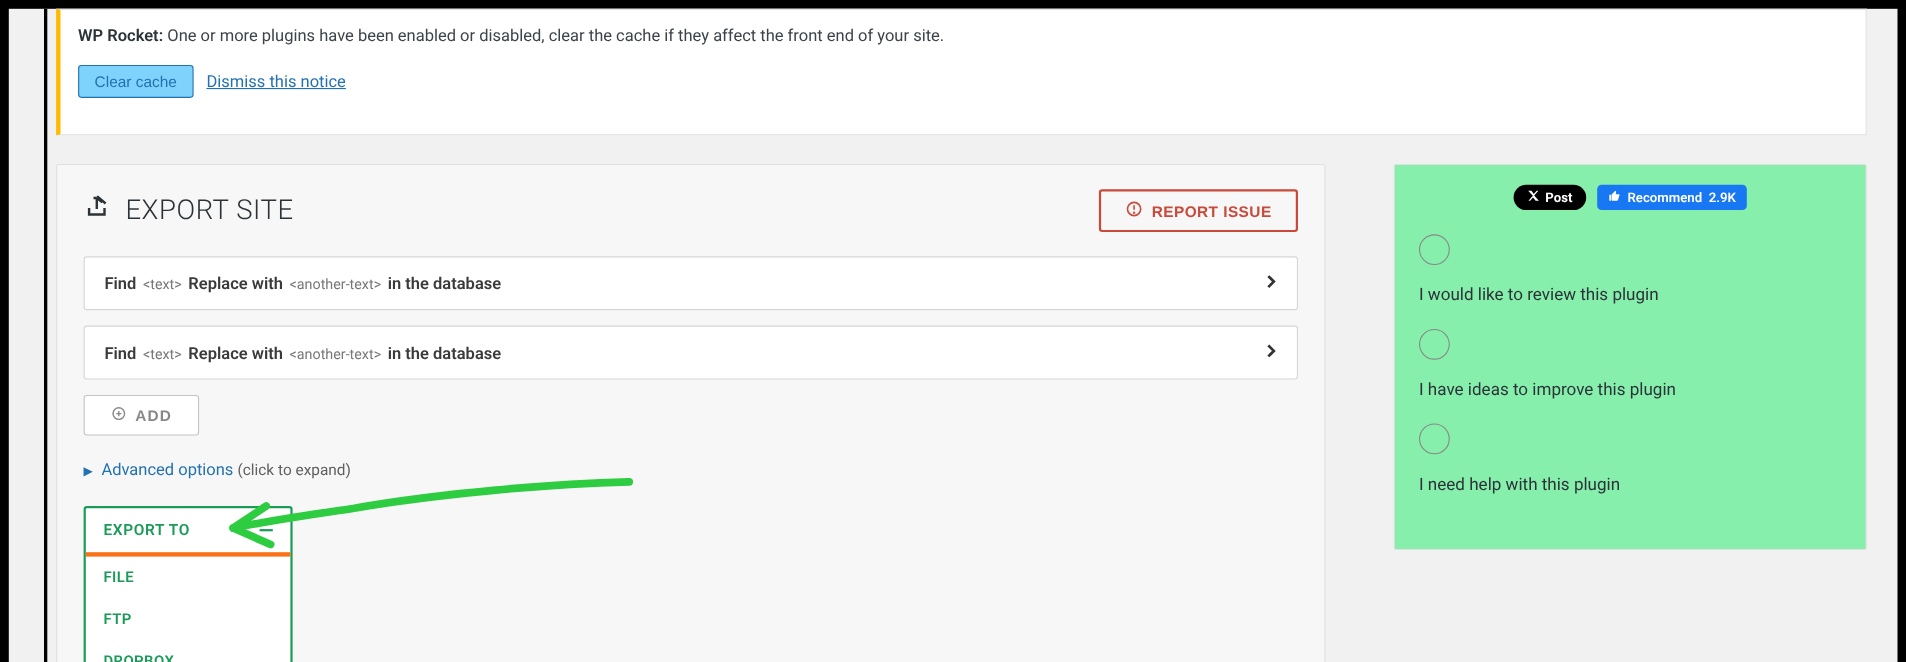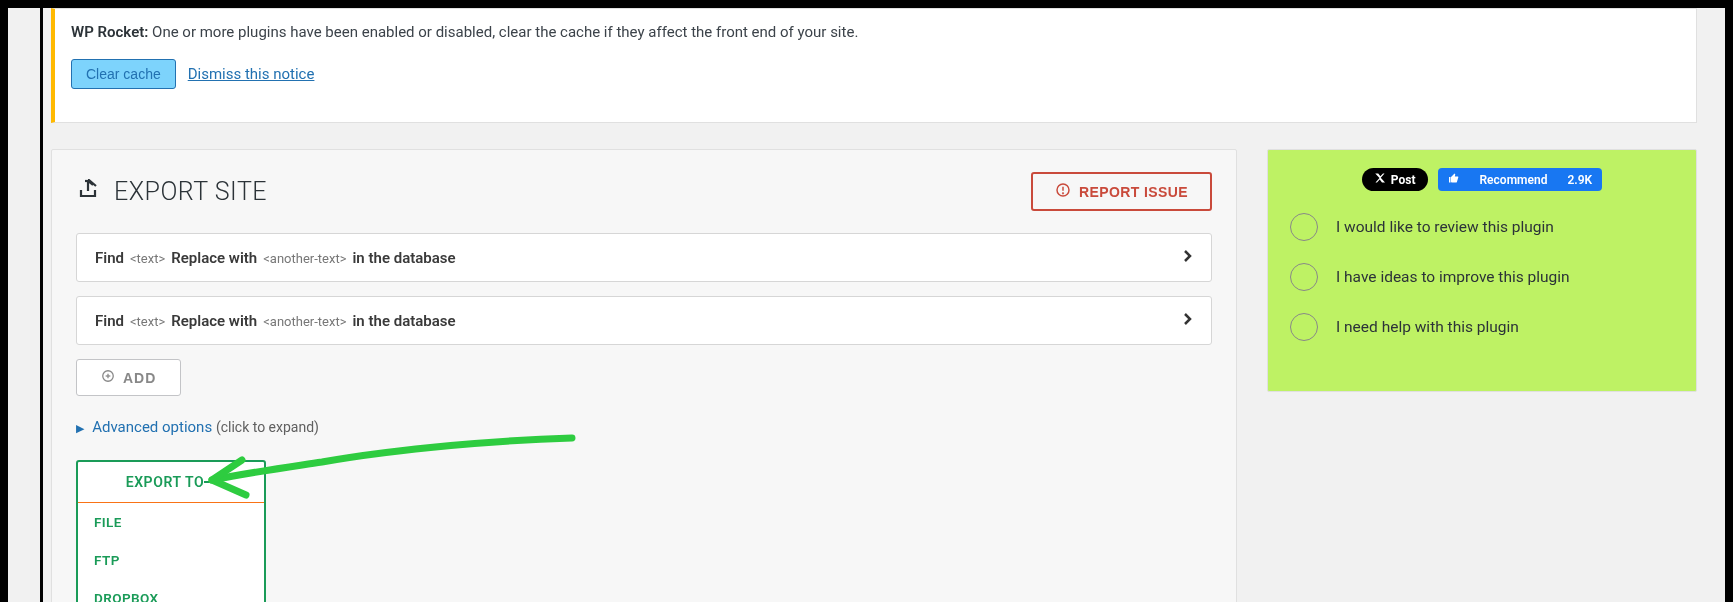--- a/index.html
+++ b/index.html
@@ -26,22 +26,23 @@
     padding:6px 14px; border-radius:3px; font-size:14px; cursor:pointer;
   }
   .dismiss { color:#2271b1; text-decoration:underline; font-size:15px; cursor:pointer; }
 
   .content { display:flex; gap:30px; align-items:flex-start; }
   .main-panel {
     flex:1; background:#f7f7f7; border:1px solid #e0e0e0; border-radius:2px;
     padding:22px 24px;
   }
   aside {
-    width:430px; background:#bef264; border:1px solid #e0e0e0; border-radius:2px;
+    width:430px; background:#86efac; border:1px solid #e0e0e0; border-radius:2px;
     padding:18px 22px 28px;
+    margin-left:32px;
   }
   .panel-header { display:flex; justify-content:space-between; align-items:center; margin-bottom:22px; }
   .panel-title { display:flex; align-items:center; gap:12px; font-size:25px; font-weight:300; letter-spacing:0.5px; color:#2c3338; }
   .report-btn {
     display:flex; align-items:center; gap:8px;
     background:transparent; border:2px solid #c94a3b; color:#c94a3b;
     padding:8px 22px; border-radius:3px; font-weight:600; font-size:14px;
     letter-spacing:0.4px; cursor:pointer;
   }
   .row {
@@ -61,35 +62,35 @@
     letter-spacing:1px; cursor:pointer; margin-top:6px; margin-bottom:22px;
   }
   .adv { color:#2271b1; font-size:15px; margin-bottom:24px; cursor:pointer; }
   .adv .hint { color:#606060; font-size:14px; }
   .adv .tri { color:#2271b1; font-size:11px; margin-right:4px;}
   .export-box {
     border:2px solid #1a9b58; border-radius:3px; width:190px;
     background:#fff;
   }
   .export-head {
-    display:flex; justify-content:center; align-items:center;
-    padding:12px 16px; border-bottom:1px solid #f97316;
+    display:flex; justify-content:space-between; align-items:center;
+    padding:12px 16px; border-bottom:4px solid #f97316;
     color:#1a9b58; font-weight:600; letter-spacing:0.6px; font-size:14px;
     cursor:pointer;
   }
   .minus { width:12px; height:2px; background:#1a9b58; }
   .export-item {
     padding:11px 16px; color:#1a9b58; font-weight:600; font-size:13.5px;
     letter-spacing:0.4px; cursor:pointer;
   }
   .social { display:flex; justify-content:center; gap:10px; margin-bottom:22px; }
   .xpost { background:#000; color:#fff; border-radius:14px; padding:4px 12px; font-size:12px; font-weight:700; display:flex; align-items:center; gap:5px; cursor:pointer;}
-  .fbrec { background:#1877f2; color:#fff; border-radius:4px; padding:3px 10px; font-size:12px; font-weight:600; display:flex; align-items:center; gap:20px; cursor:pointer;}
+  .fbrec { background:#1877f2; color:#fff; border-radius:4px; padding:3px 10px; font-size:12px; font-weight:600; display:flex; align-items:center; gap:6px; cursor:pointer;}
   .feedback-title { text-align:center; font-weight:700; font-size:17px; letter-spacing:0.3px; margin-bottom:26px; color:#222;}
-  .radio-row { display:flex; align-items:center; gap:18px; margin-bottom:22px; cursor:pointer;}
+  .radio-row { display:flex; align-items:flex-start; gap:18px; margin-bottom:22px; cursor:pointer;flex-direction:column;}
   .radio-circle { width:28px; height:28px; border:1px solid #888; border-radius:50%; flex-shrink:0;}
   .radio-label { font-size:15.5px; color:#2c3338;}
   .arrow-annot { position:absolute; pointer-events:none; }
   .main-panel { position:relative; }
 </style>
 </head>
 <body>
 
 <div class="outer">
   <div class="inner">

